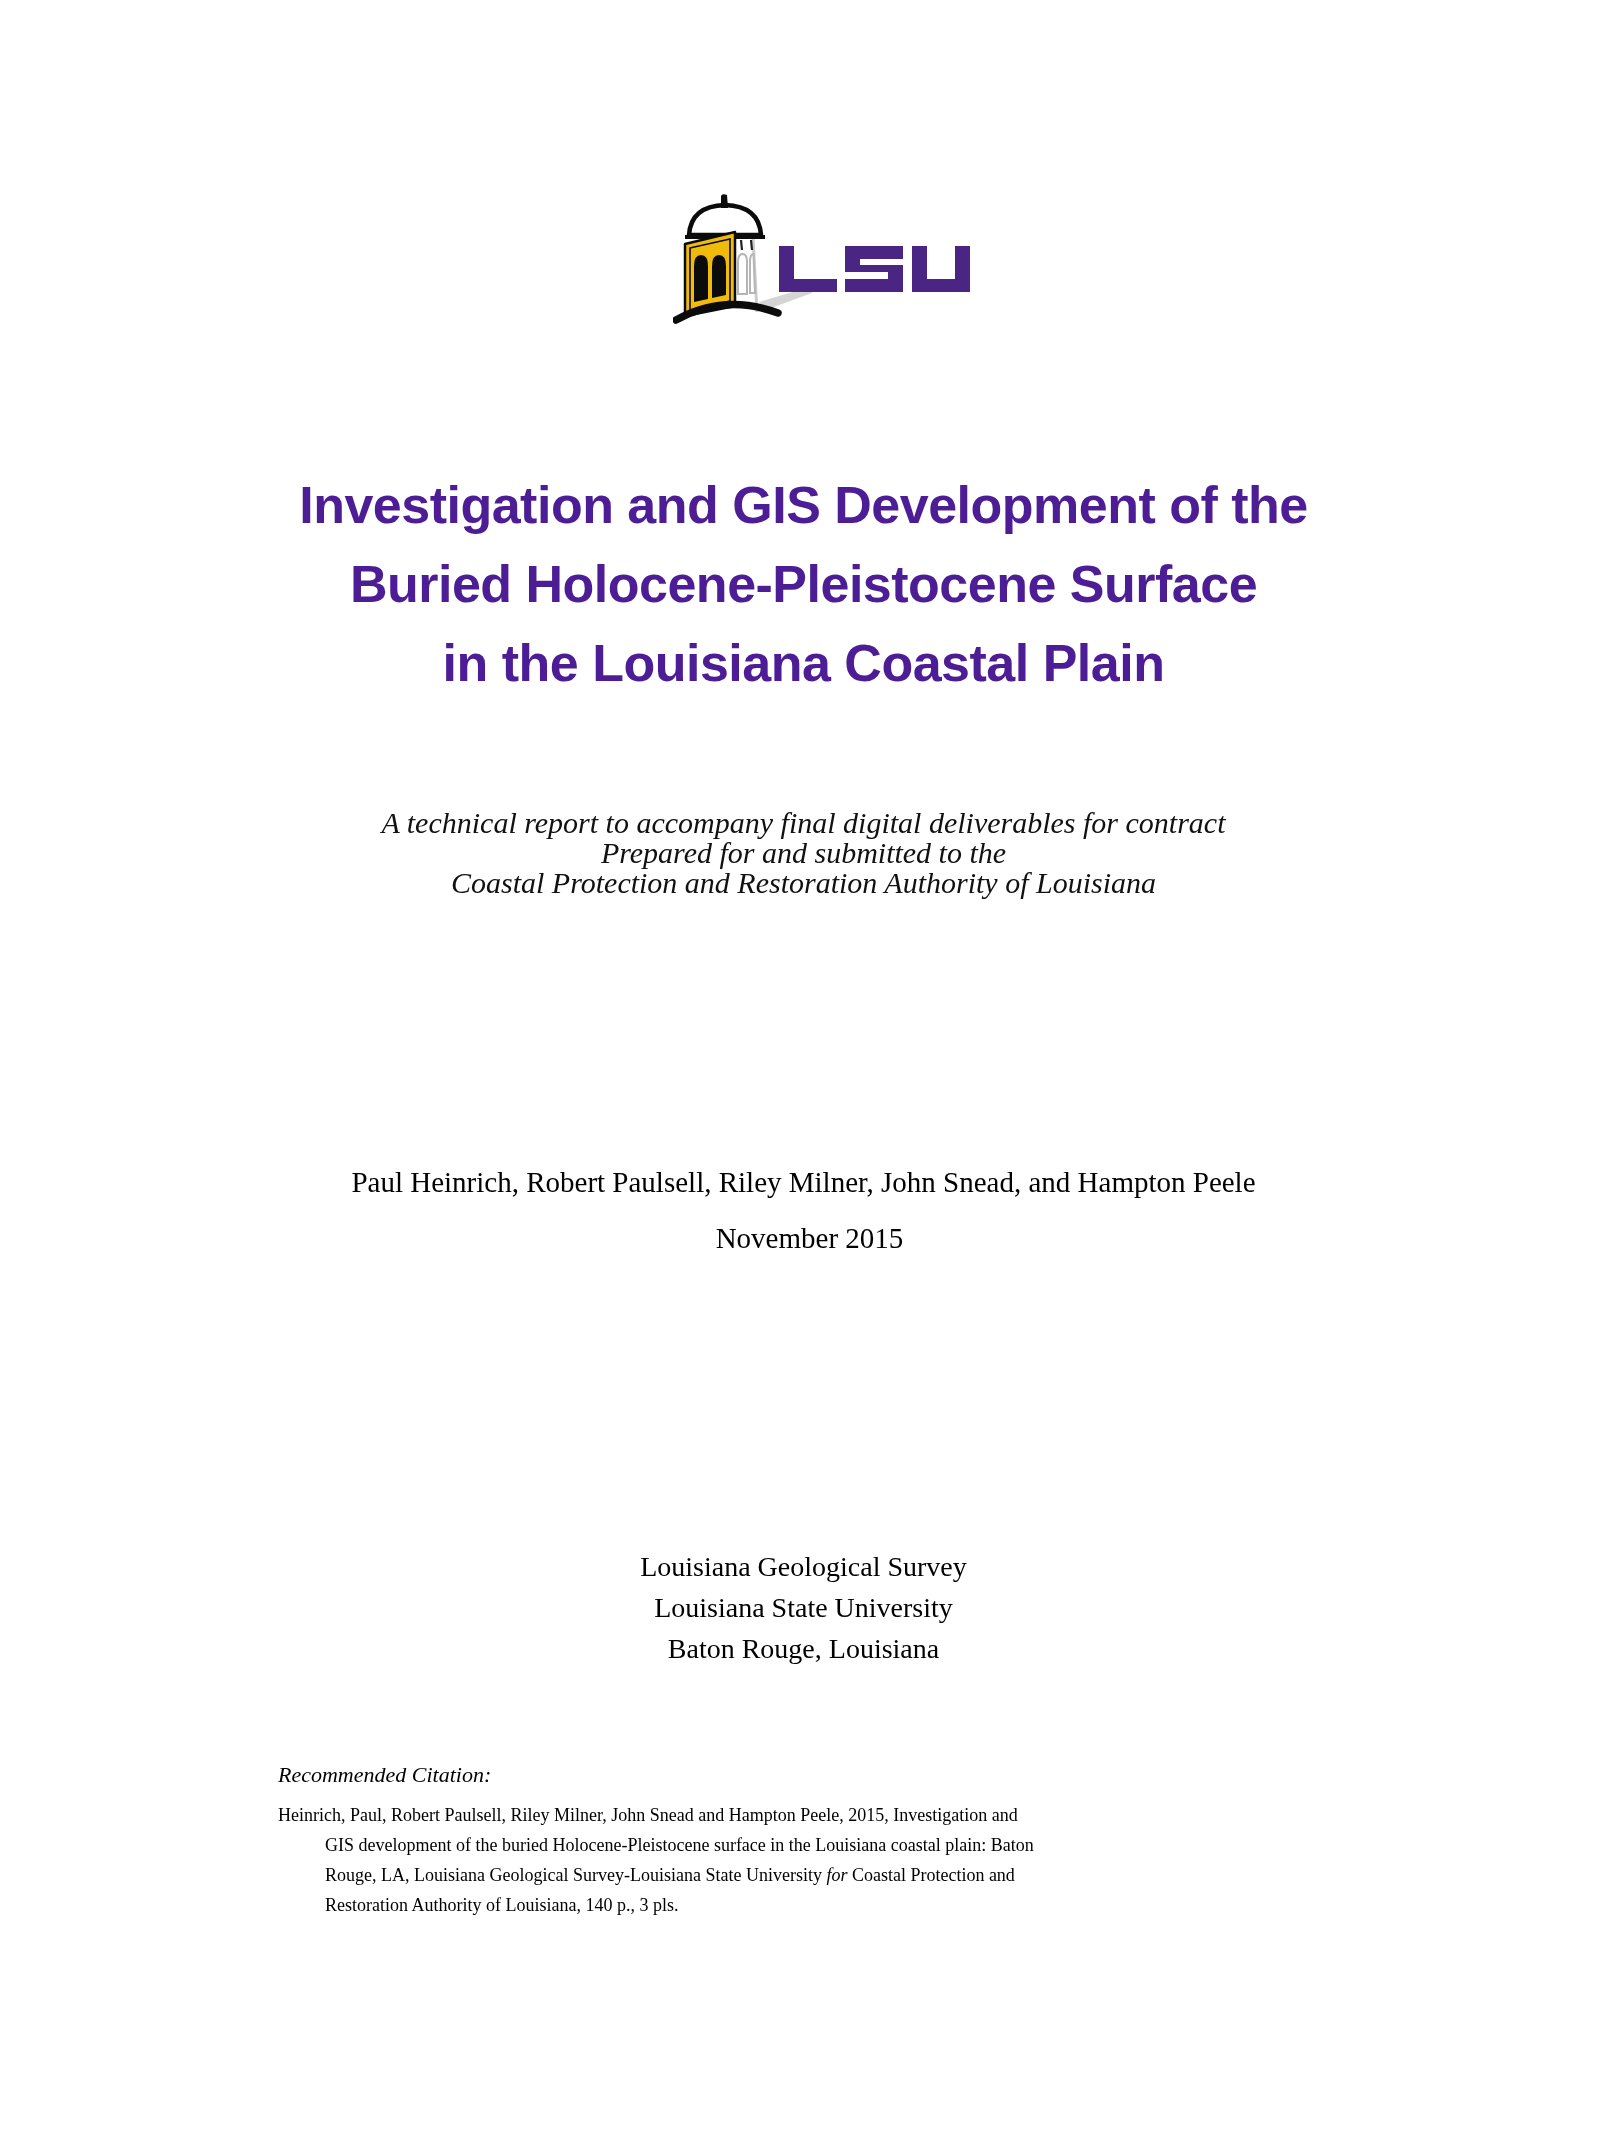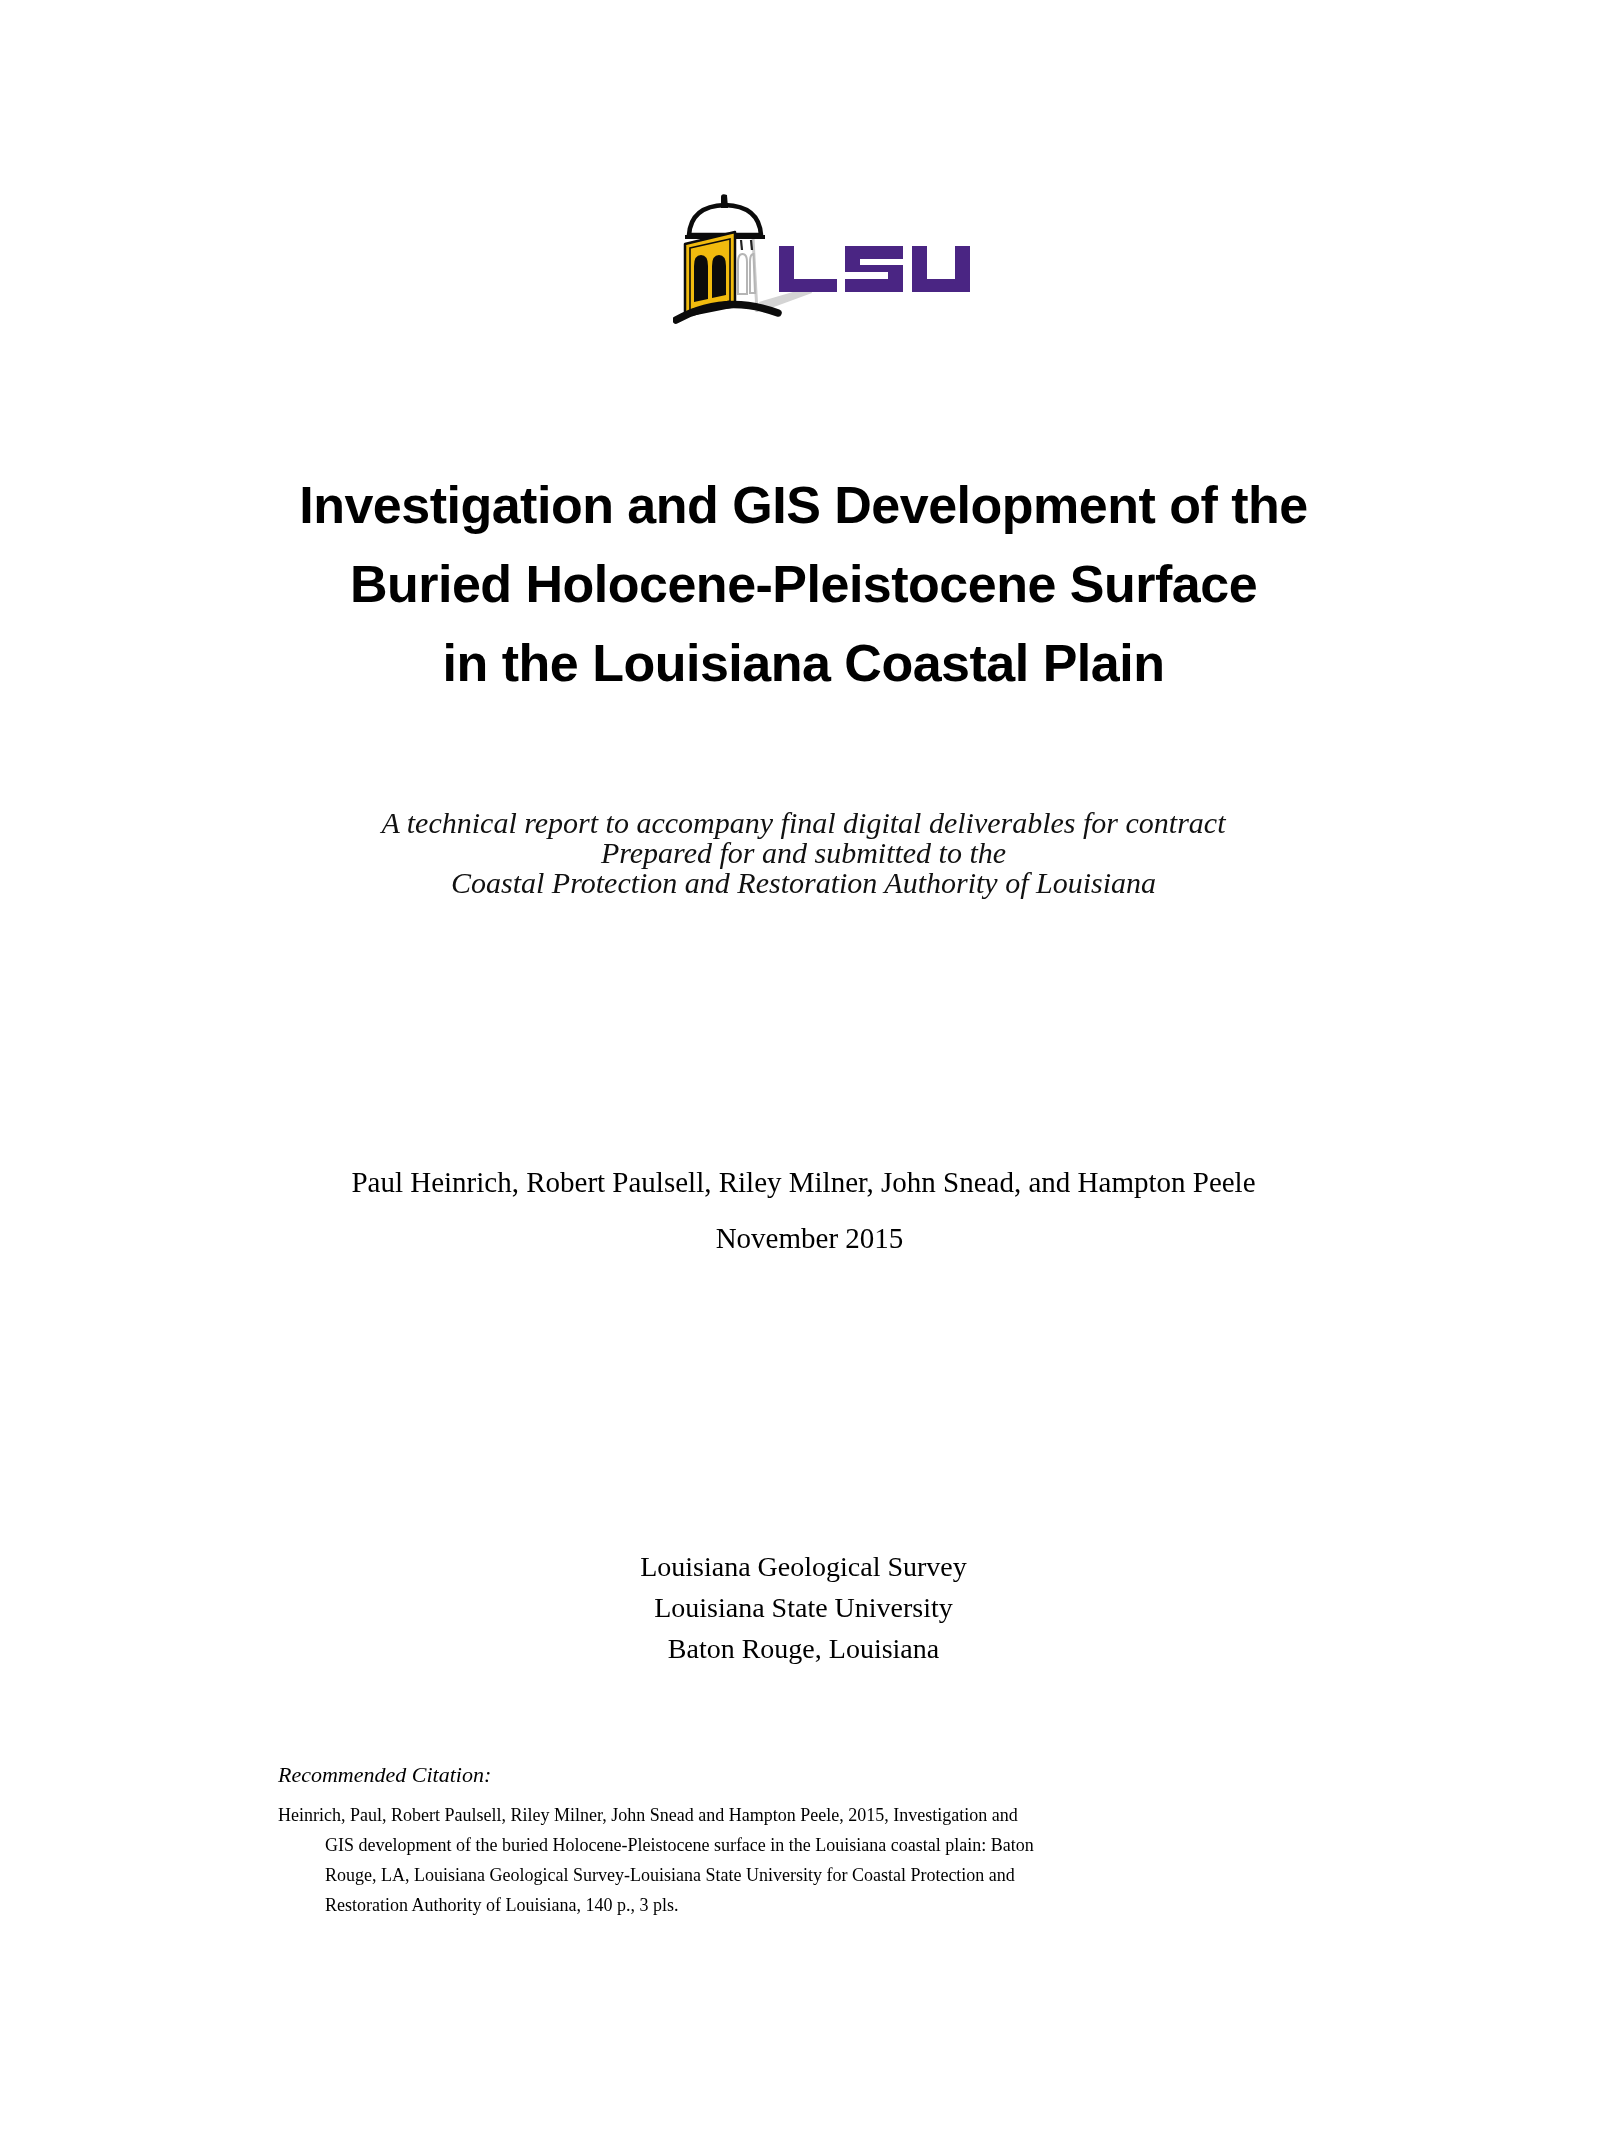--- a/index.html
+++ b/index.html
@@ -20,21 +20,21 @@
   }
   .title{
     position:absolute;
     top:466px;left:0;right:0;
     text-align:center;
     font-family:"Liberation Sans", sans-serif;
     font-weight:bold;
     font-size:52px;
     line-height:79px;
     letter-spacing:-0.5px;
-    color:#000000;
+    color:#4c1d95;
   }
   .subtitle{
     position:absolute;
     top:808px;left:0;right:0;
     text-align:center;
     font-style:italic;
     font-size:30px;
     line-height:30px;
     color:#111;
   }
@@ -65,21 +65,21 @@
     font-size:22px;
   }
   .citation{
     position:absolute;
     top:1800px;left:278px;
     width:1080px;
     font-size:18px;
     line-height:30px;
   }
   .citation .indent{padding-left:47px;}
-  .citation .it{}
+  .citation .it{font-style:italic;}
 </style>
 </head>
 <body>
 
 <div class="page">
 
   <svg class="logo" viewBox="0 0 312 131" aria-hidden="true">
 
     <polygon points="86,108 137,93 139,99 90,117" fill="#d4d4d4"></polygon>
 

